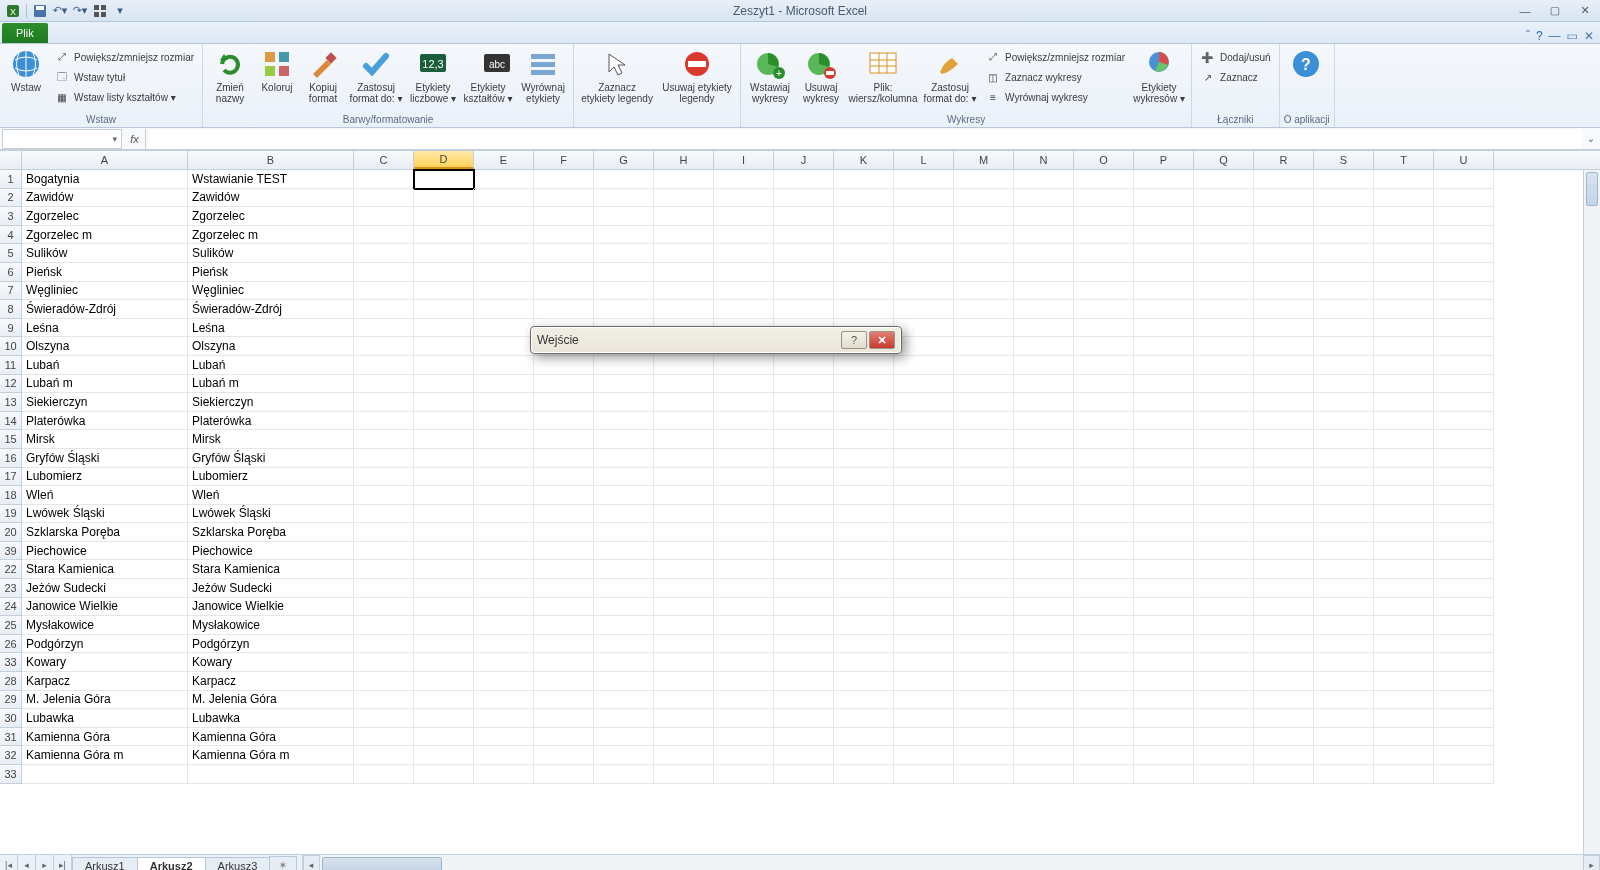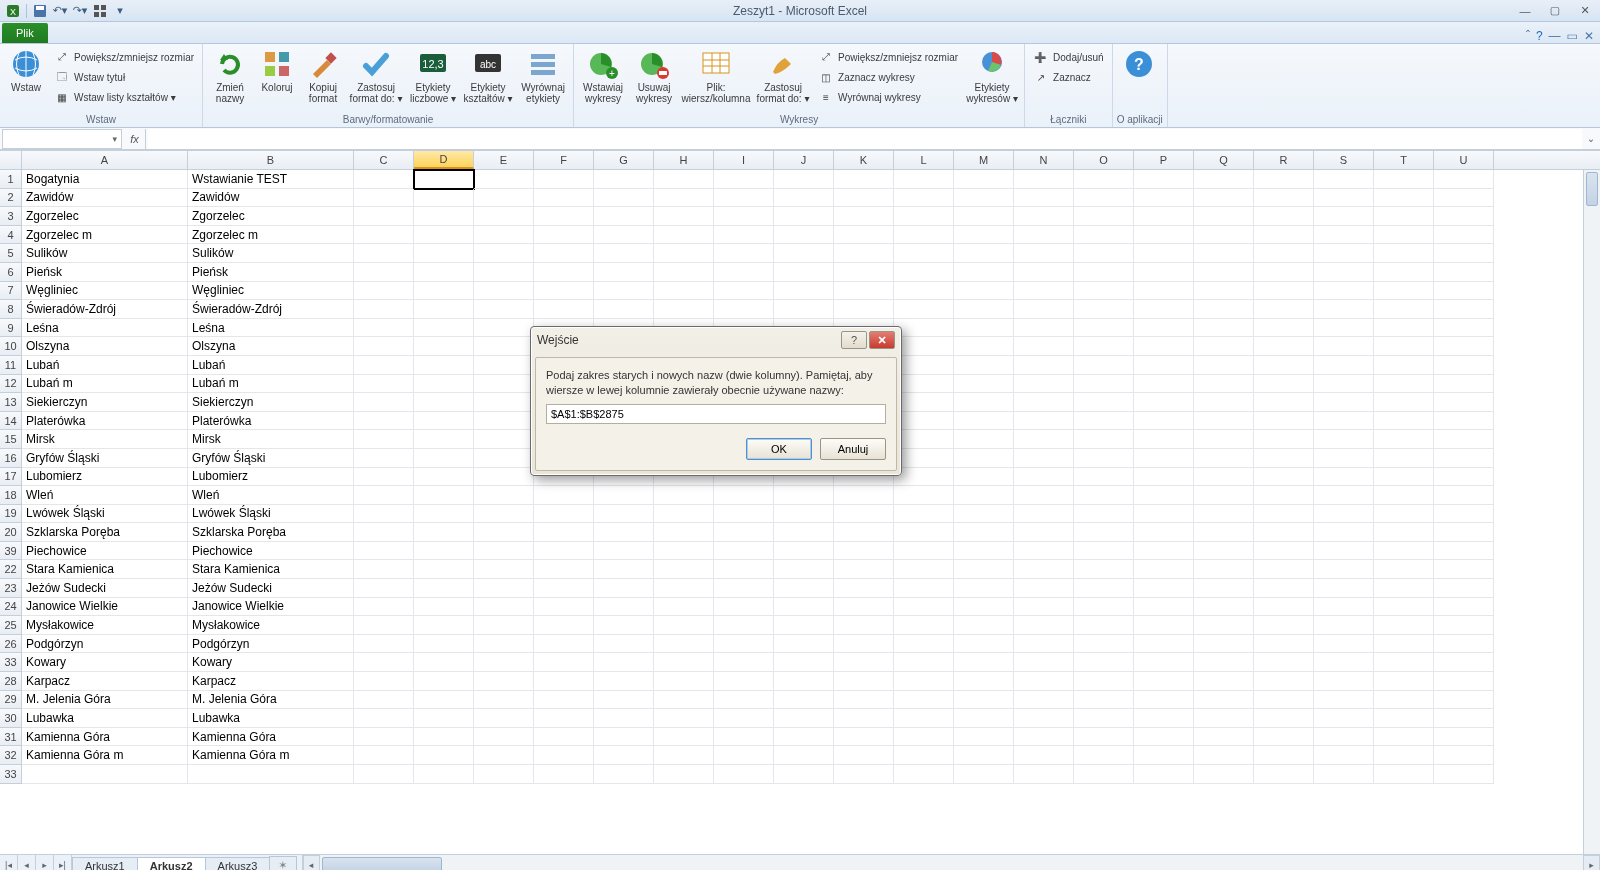--- a/index.html
+++ b/index.html
@@ -205,21 +205,21 @@
         </div>
       <div class="big-btn" style="width:52px;">
           <div class="ico">
             <svg width="32" height="32">
               <rect x="3" y="6" width="26" height="18" fill="#1a5d3a" rx="2"></rect>
               <text x="16" y="20" fill="#fff" font-size="11" text-anchor="middle">12,3</text>
             </svg>
           </div>
           <span>Etykiety liczbowe ▾</span>
         </div>
-      <div class="big-btn" style="width:54px;">
+      <div class="big-btn" style="width:54px;align-items:flex-end;">
           <div class="ico">
             <svg width="32" height="32">
               <rect x="3" y="6" width="26" height="18" fill="#333" rx="2"></rect>
               <text x="16" y="20" fill="#fff" font-size="10" text-anchor="middle">abc</text>
             </svg>
           </div>
           <span>Etykiety kształtów ▾</span>
         </div>
       <div class="big-btn" style="width:52px;">
           <div class="ico">
@@ -228,20 +228,42 @@
               <rect x="4" y="14" width="24" height="5" fill="#7aa6cf"></rect>
               <rect x="4" y="22" width="24" height="5" fill="#7aa6cf"></rect>
             </svg>
           </div>
           <span>Wyrównaj etykiety</span>
         </div>
     </div>
     <div class="rgroup-label">Barwy/formatowanie</div>
   </div>
 
+  <div class="rgroup">
+    <div class="rgroup-body">
+      <div class="big-btn" style="width:78px;">
+          <div class="ico">
+            <svg width="32" height="32">
+              <path d="M8 6 l0 18 5 -5 4 8 4 -2 -4 -8 7 0 z" fill="#fff" stroke="#555"></path>
+            </svg>
+          </div>
+          <span>Zaznacz etykiety legendy</span>
+        </div>
+      <div class="big-btn" style="width:78px;">
+          <div class="ico">
+            <svg width="32" height="32">
+              <circle cx="16" cy="16" r="12" fill="#d93a2e"></circle>
+              <rect x="7" y="13" width="18" height="6" fill="#fff"></rect>
+            </svg>
+          </div>
+          <span>Usuwaj etykiety legendy</span>
+        </div>
+    </div>
+    <div class="rgroup-label">&nbsp;</div>
+  </div>
 
   <div class="rgroup">
     <div class="rgroup-body">
       <div class="big-btn" style="width:50px;">
           <div class="ico">
             <svg width="32" height="32">
               <circle cx="14" cy="16" r="11" fill="#58b858"></circle>
               <path d="M14 16 L14 5 A11 11 0 0 1 24 19 z" fill="#2a8f2a"></path>
               <circle cx="25" cy="25" r="6" fill="#2a8f2a"></circle>
               <text x="25" y="29" fill="#fff" font-size="10" text-anchor="middle">+</text>
@@ -1194,21 +1216,13 @@
 </div>
 
 <div class="dialog">
   <div class="dlg-title">
     <span class="dlg-title-text">Wejście</span>
     <div class="dlg-ctrls">
       <div class="dlg-help">?</div>
       <div class="dlg-close">✕</div>
     </div>
   </div>
-  <div class="dlg-body">
-    <div class="dlg-text">Podaj zakres starych i nowych nazw (dwie kolumny). Pamiętaj, aby wiersze w lewej kolumnie zawierały obecnie używane nazwy:</div>
-    <input class="dlg-input" value="$A$1:$B$2875" style="">
-    <div class="dlg-btns">
-      <div class="dlg-btn primary">OK</div>
-      <div class="dlg-btn">Anuluj</div>
-    </div>
-  </div>
 </div>
 
 </body></html>

